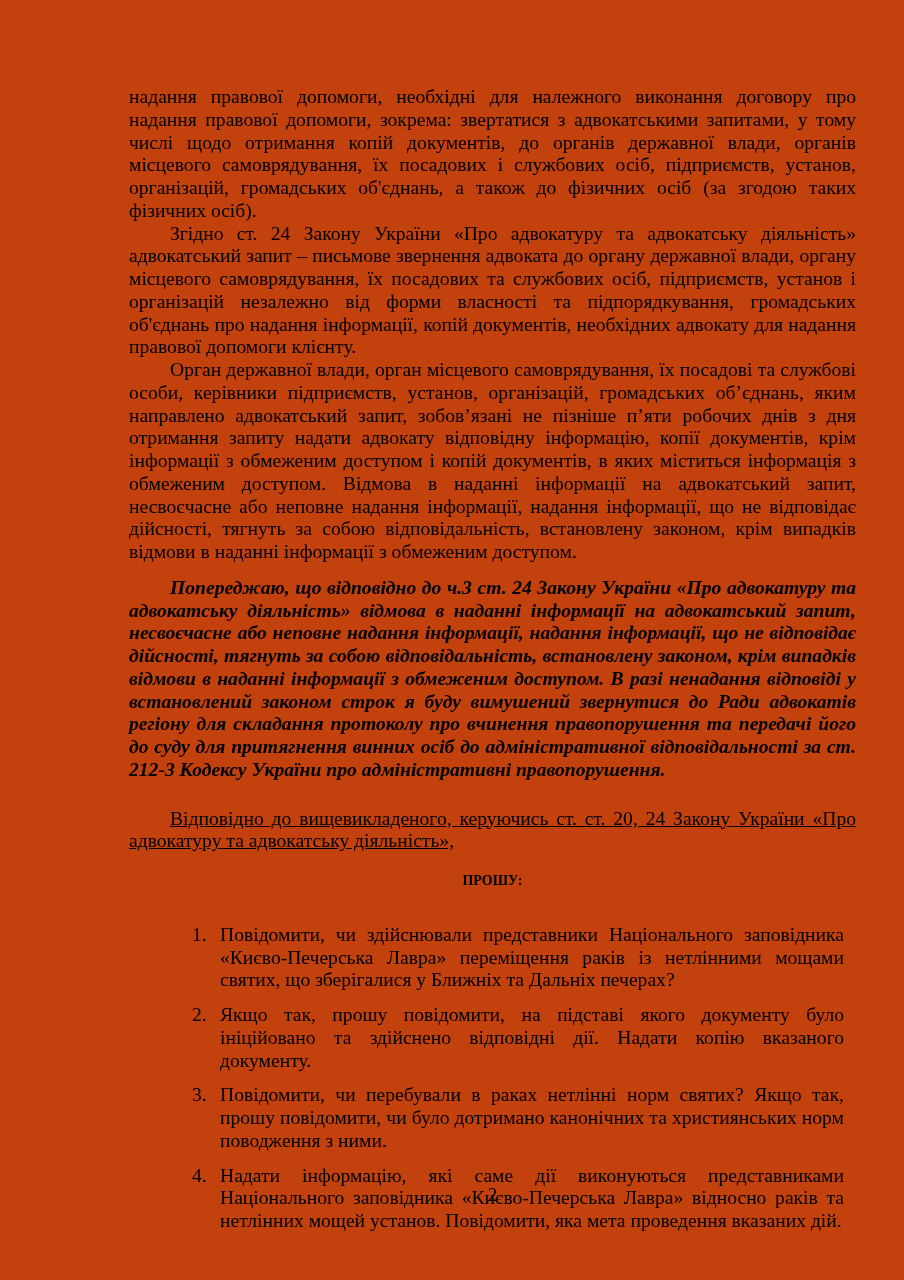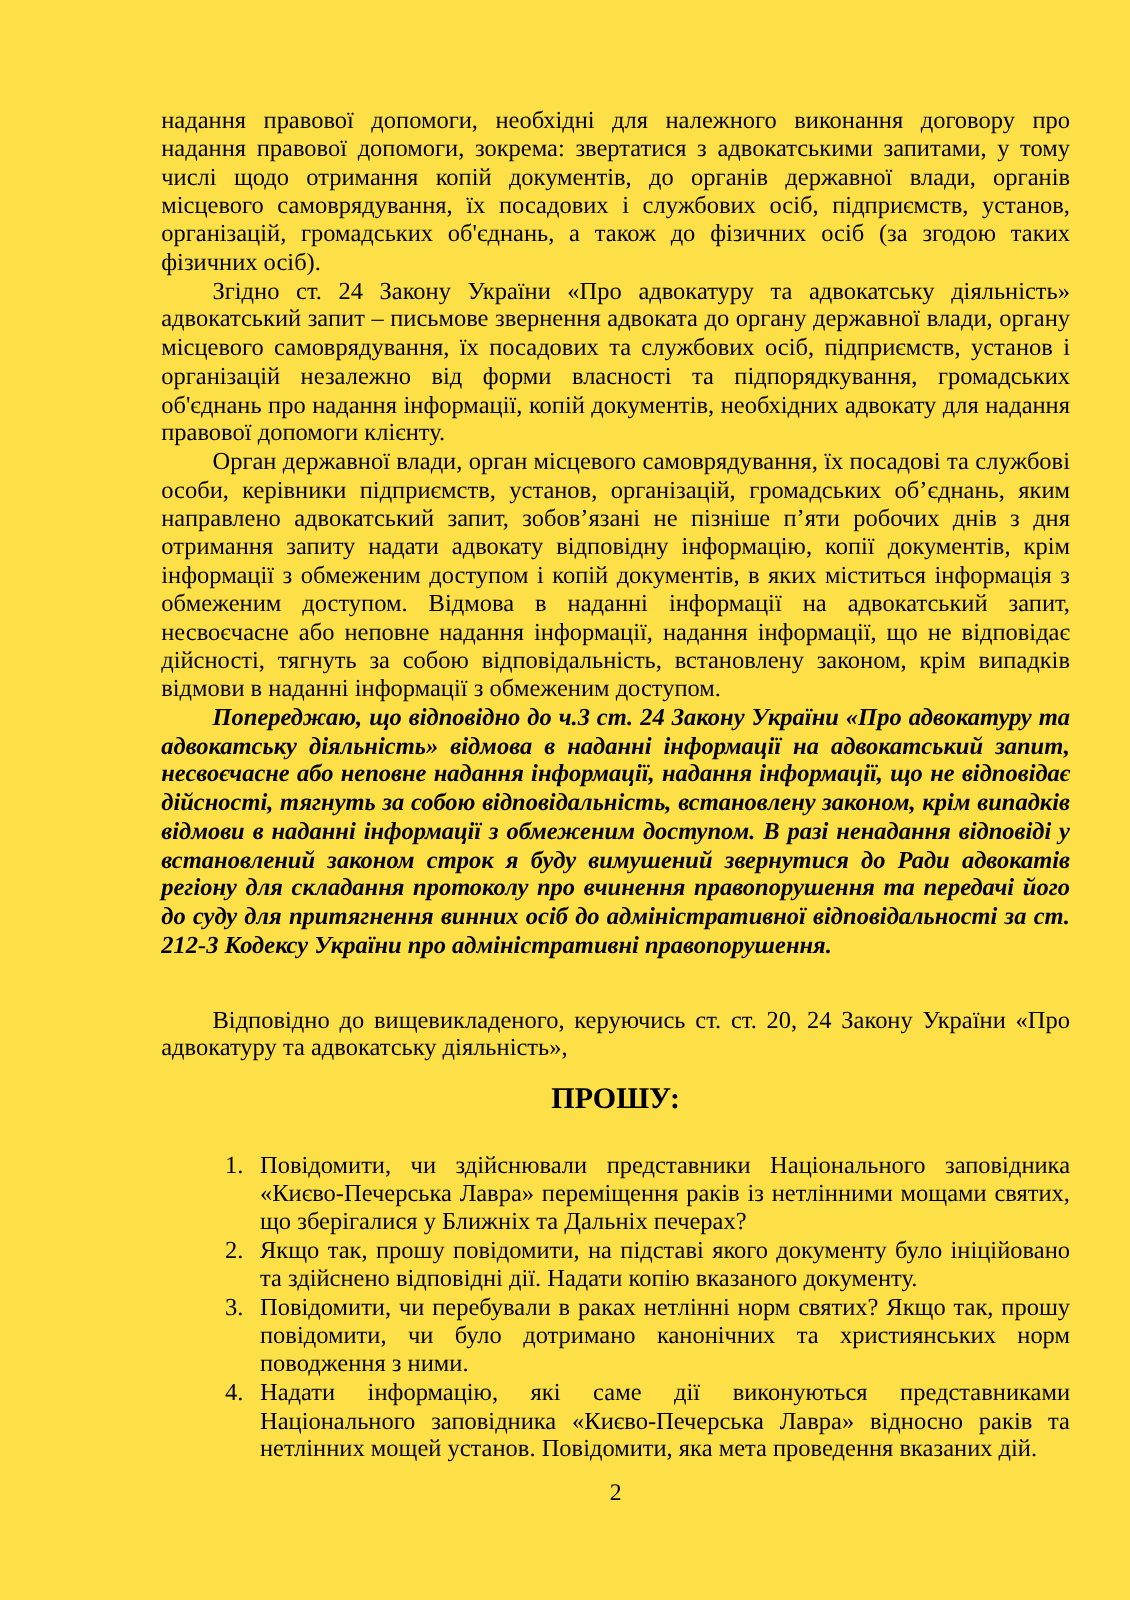--- a/index.html
+++ b/index.html
@@ -4,21 +4,21 @@
 <style>
   html, body {
     margin: 0;
     padding: 0;
     background: #ffffff;
   }
   .page {
     position: relative;
     width: 904px;
     height: 1280px;
-    background: #fde047;
+    background: #c2410c;
     overflow: hidden;
   }
   .content {
     position: absolute;
     left: 129px;
     top: 86px;
     width: 727px;
     font-family: "Liberation Serif", "DejaVu Serif", serif;
     font-size: 19.6px;
     line-height: 22.75px;
@@ -28,42 +28,44 @@
   .para {
     margin: 0;
     padding: 0;
   }
   .para.indent {
     text-indent: 41px;
   }
   .para.warning {
     font-weight: bold;
     font-style: italic;
+    margin-top: 13px;
   }
   .para.spaced {
-    margin-top: 37px;
+    margin-top: 26px;
+    text-decoration: underline;
   }
   .heading {
     margin: 17px 0 31px 0;
     padding: 0;
-    font-size: 24px;
+    font-size: 14px;
     line-height: 22.75px;
     font-weight: bold;
     text-align: center;
   }
   .requests {
     margin: 0;
     padding: 0 0 0 79px;
     list-style: none;
     counter-reset: req;
   }
   .request-item {
     counter-increment: req;
     position: relative;
-    margin: 0;
+    margin: 12px;
   }
   .request-item::before {
     content: counter(req) ".";
     position: absolute;
     left: -28px;
     top: 0;
     font-weight: normal;
   }
   .page-number {
     position: absolute;

